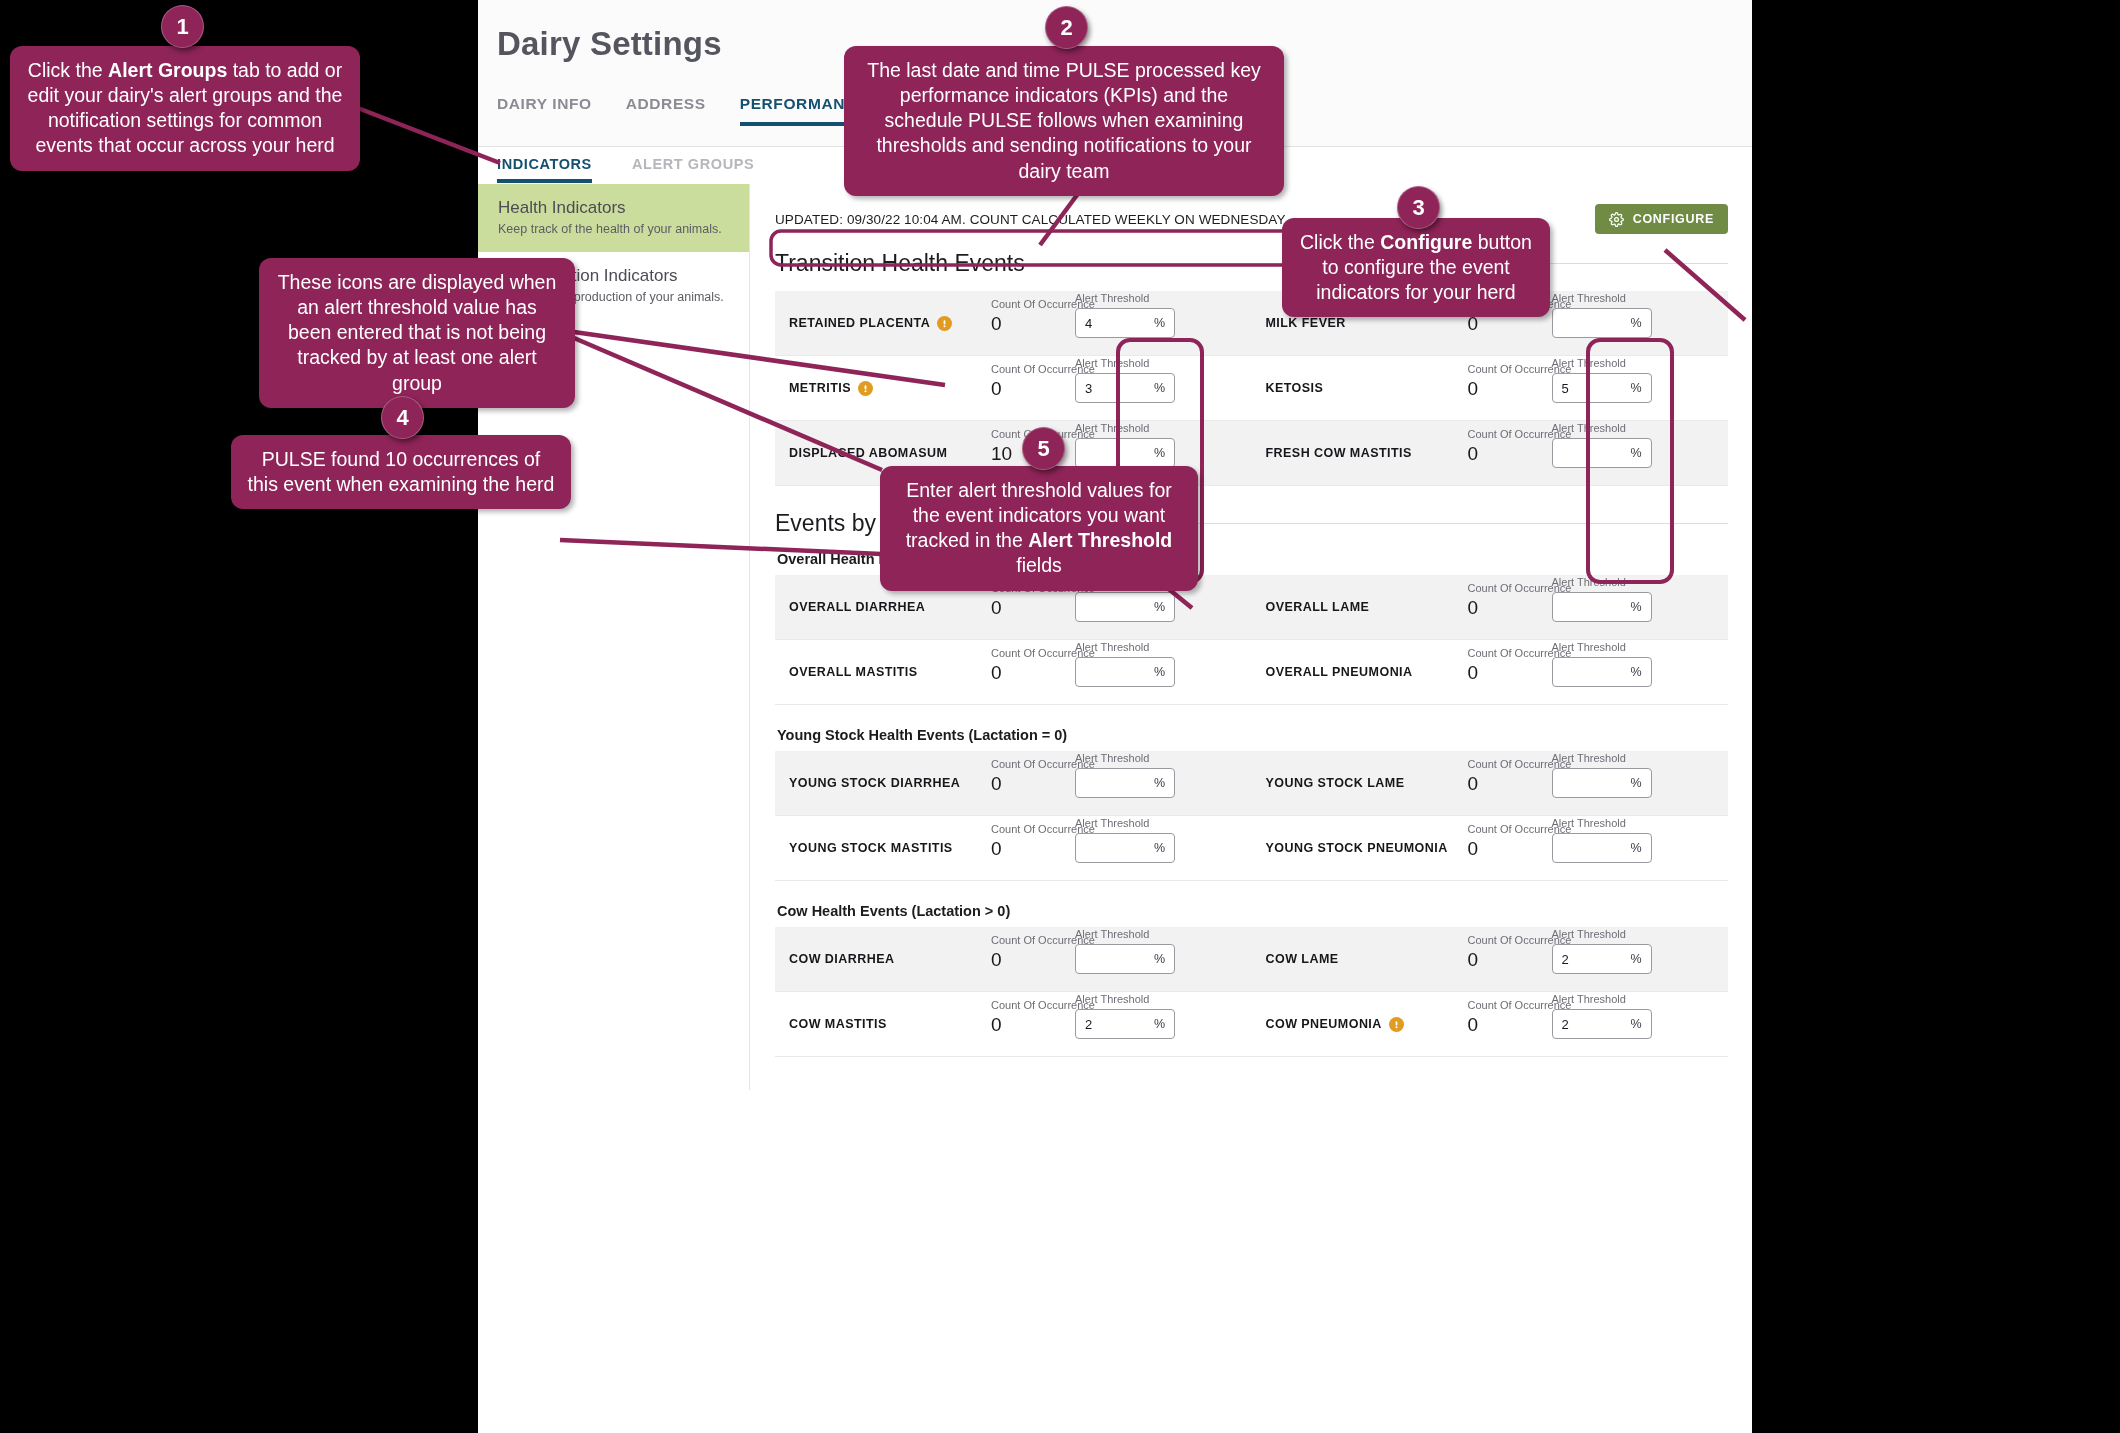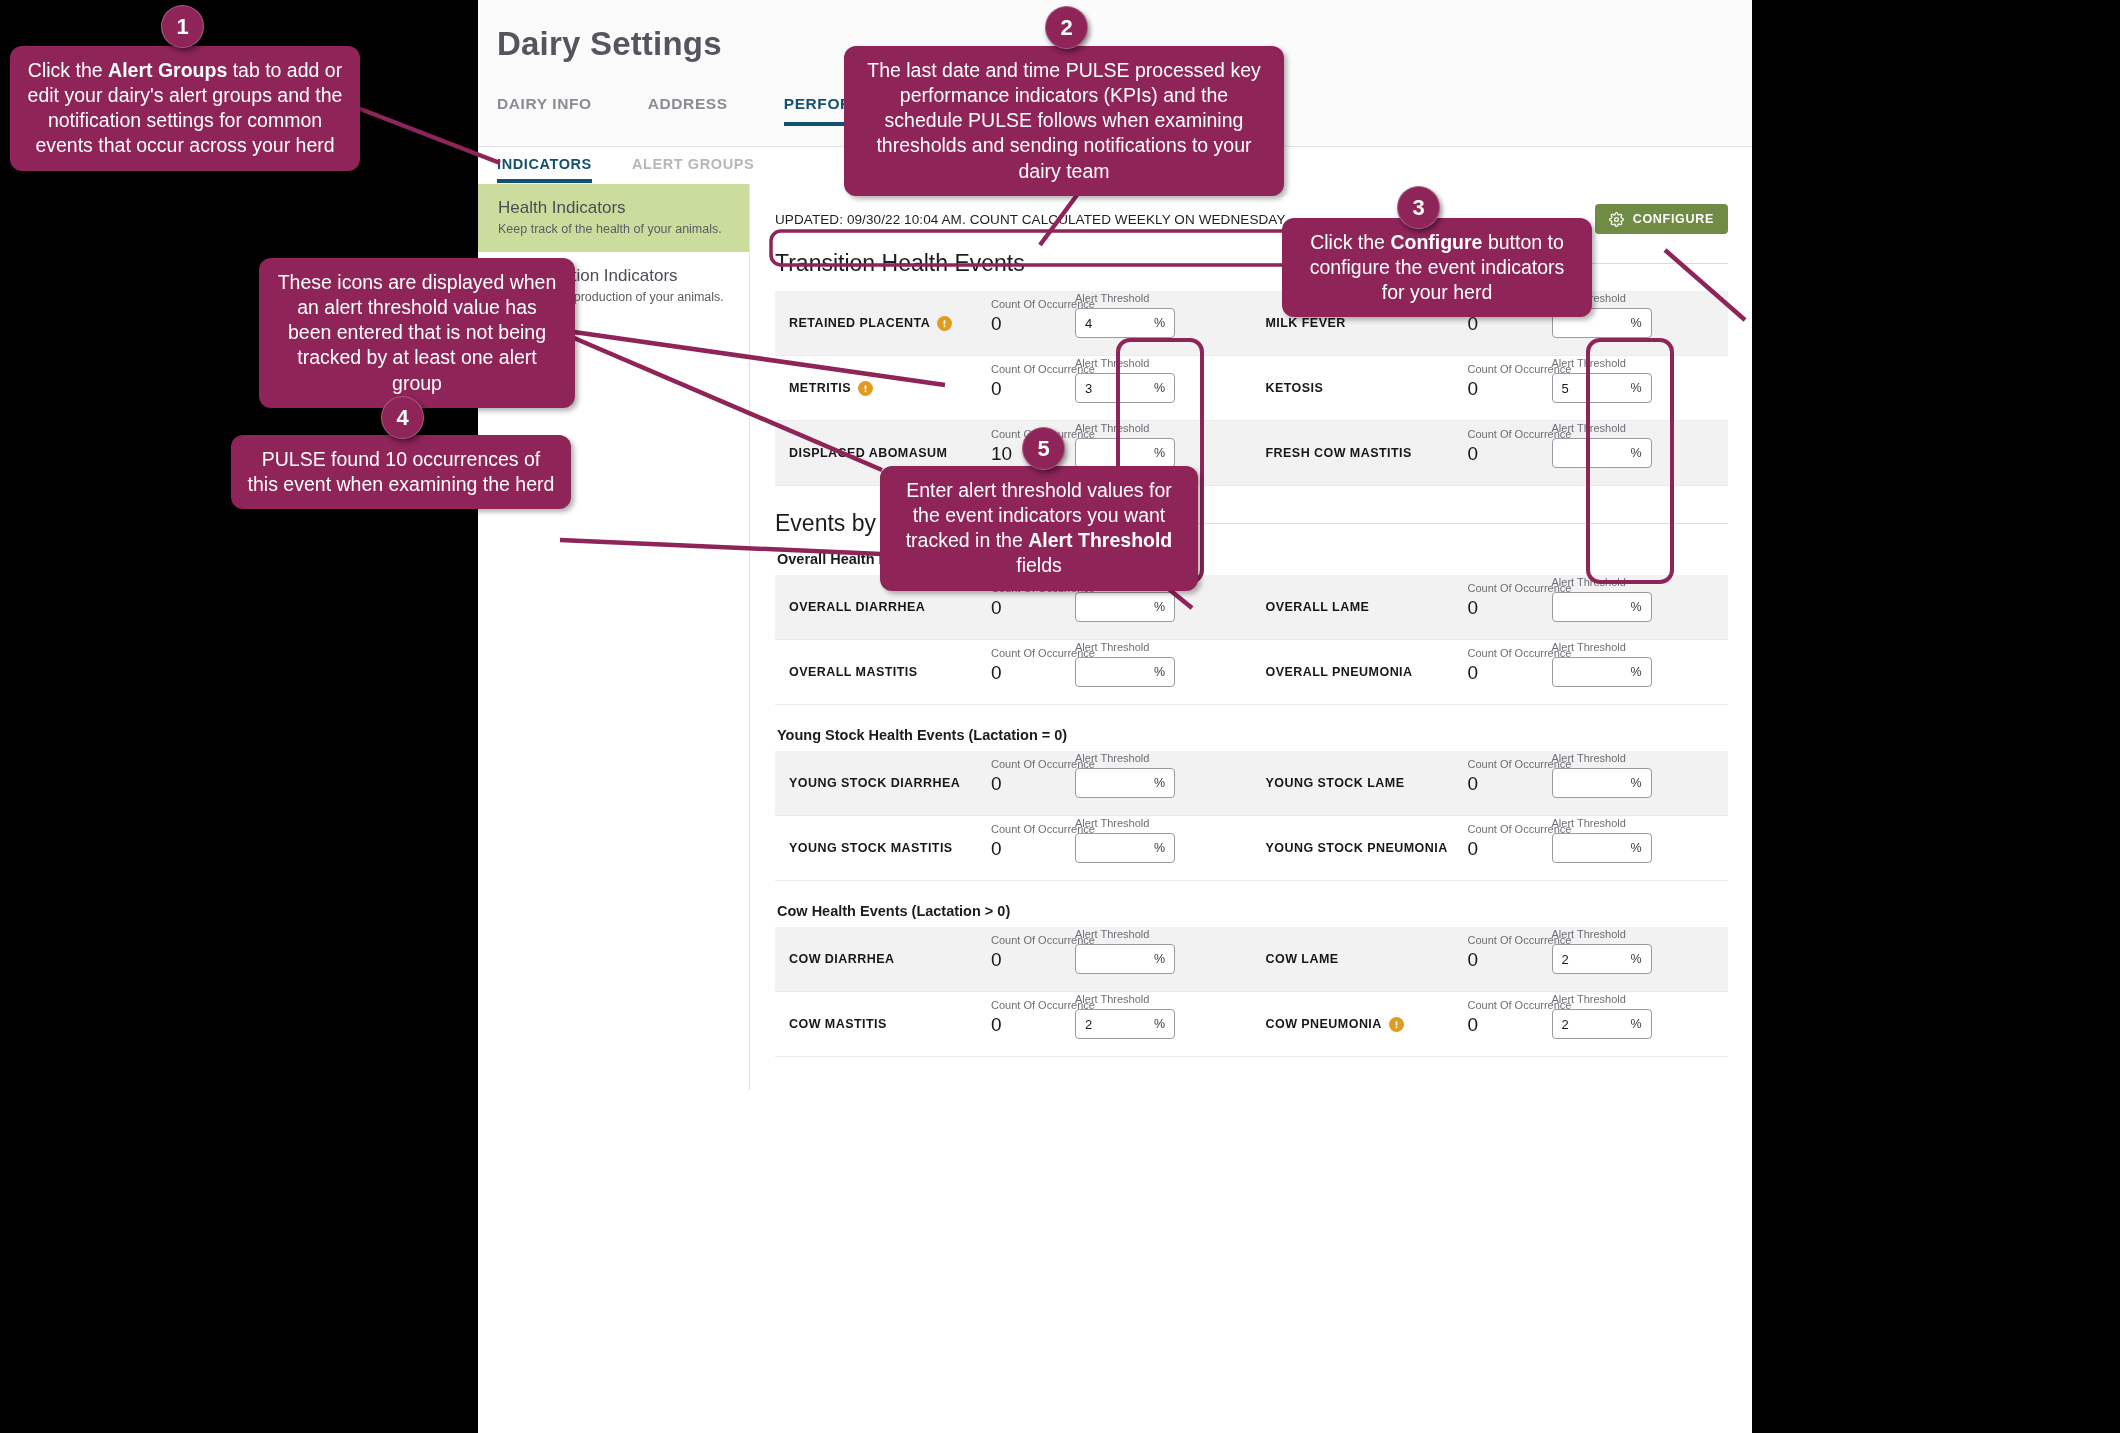--- a/index.html
+++ b/index.html
@@ -15,21 +15,21 @@
     background:#ffffff;overflow:hidden;
   }
   #app-header{
     position:absolute;left:0;top:0;width:100%;height:146px;
     background:#fbfbfc;border-bottom:1px solid #e2e2e4;
   }
   #page-title{
     position:absolute;left:19px;top:25px;
     font-size:33px;font-weight:bold;color:#555560;letter-spacing:.2px;
   }
-  #top-tabs{position:absolute;left:19px;top:95px;display:flex;gap:56px;}
+  #top-tabs{position:absolute;left:19px;top:95px;display:flex;gap:34px;}
   .top-tab{
     font-size:15.5px;font-weight:bold;color:#8b8b93;letter-spacing:.6px;
     padding-bottom:13px;position:relative;cursor:pointer;white-space:nowrap;
   }
   .top-tab.active{color:#14506f;}
   .top-tab.active:after{
     content:"";position:absolute;left:0;right:0;bottom:0;height:4px;background:#14506f;
   }
   #sub-tabs-overflow{
     position:absolute;left:19px;top:146px;display:flex;gap:40px;z-index:5;
@@ -548,20 +548,20 @@
   <path d="M 560,540 L 1018,560" stroke="#8e2458" stroke-width="4.5" fill="none"></path>
   <path d="M 1192,608 L 1160,582" stroke="#8e2458" stroke-width="4.5" fill="none"></path>
   <path d="M 1160,582 L 1630,585" stroke="#8e2458" stroke-width="0" fill="none"></path>
 </svg>
 
 <div id="callouts-host">
     <div class="callout" style="left: 10px; top: 46px; width: 350px;">Click the <b>Alert Groups</b> tab to add or edit your dairy's alert groups and the notification settings for common events that occur across your herd</div>
     <div class="badge" style="left: 161px; top: 5px;">1</div>
     <div class="callout" style="left: 844px; top: 46px; width: 440px;">The last date and time PULSE processed key performance indicators (KPIs) and the schedule PULSE follows when examining thresholds and sending notifications to your dairy team</div>
     <div class="badge" style="left: 1045px; top: 6px;">2</div>
-    <div class="callout" style="left: 1282px; top: 218px; width: 310px;">Click the <b>Configure</b> button to configure the event indicators for your herd</div>
+    <div class="callout" style="left: 1282px; top: 218px; width: 268px;">Click the <b>Configure</b> button to configure the event indicators for your herd</div>
     <div class="badge" style="left: 1397px; top: 186px;">3</div>
     <div class="callout" style="left: 231px; top: 435px; width: 340px;">PULSE found 10 occurrences of this event when examining the herd</div>
     <div class="badge" style="left: 381px; top: 396px;">4</div>
     <div class="callout" style="left: 880px; top: 466px; width: 318px;">Enter alert threshold values for the event indicators you want tracked in the <b>Alert Threshold</b> fields</div>
     <div class="badge" style="left: 1022px; top: 427px;">5</div>
     <div class="callout" style="left: 259px; top: 258px; width: 316px;">These icons are displayed when an alert threshold value has been entered that is not being tracked by at least one alert group</div>
   </div>
 
 </body></html>

